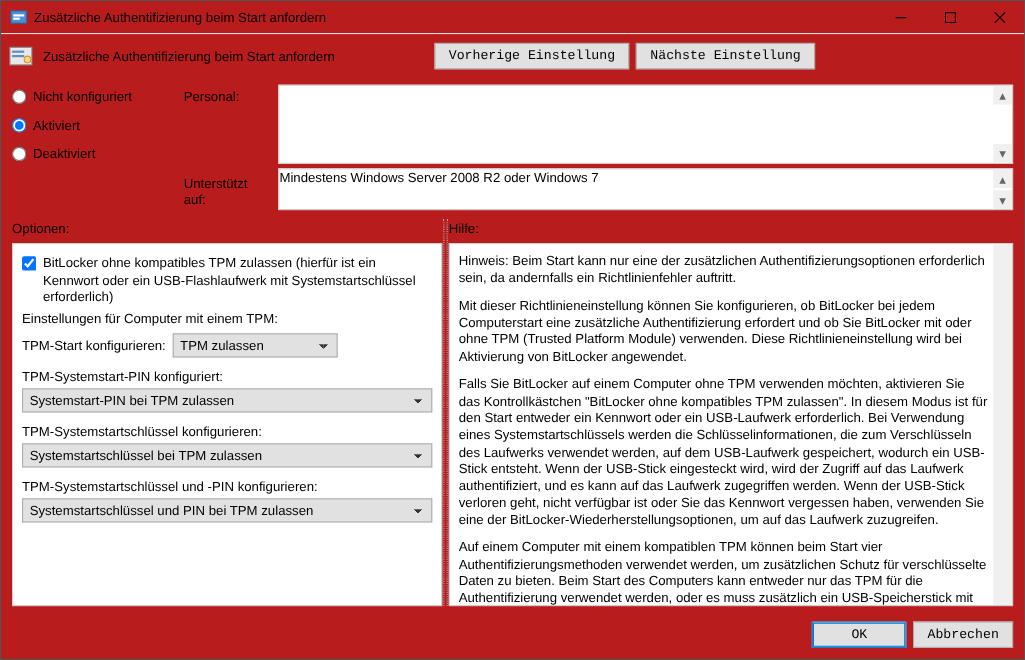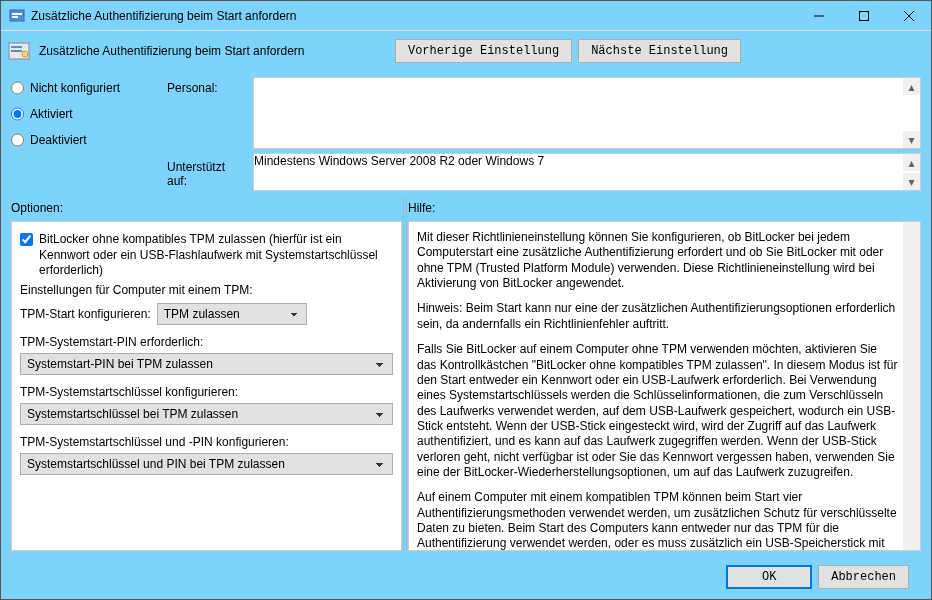--- a/index.html
+++ b/index.html
@@ -1,17 +1,17 @@
 <!DOCTYPE html>
 <html><head>
 <meta charset="utf-8">
 <style>
   * { box-sizing: border-box; }
   html, body { margin:0; padding:0; font-family: "Segoe UI", Tahoma, sans-serif; font-size:12px; color:#000; background:#fff; }
-  .window { width:932px; height:600px; border:1px solid #555; display:flex; flex-direction:column; background:#7dd3fc; }
+  .window { width:932px; height:600px; border:1px solid #555; display:flex; flex-direction:column; background:#b91c1c; }
   .titlebar { height:30px; display:flex; align-items:center; border-bottom:1px solid #ddd; }
   .titlebar .appicon { width:16px; height:16px; margin:0 6px 0 8px; display:inline-flex; align-items:center; justify-content:center; }
   .titlebar .title { flex:1; font-size:12px; }
   .winbtns { display:flex; }
   .winbtn { width:45px; height:29px; display:flex; align-items:center; justify-content:center; }
   .header { display:flex; align-items:center; padding:8px 10px 8px 6px; gap:8px; }
   .header .icon { width:24px; height:24px; display:flex; align-items:center; justify-content:center; }
   .header .policytitle { flex:1; font-size:12px; }
   .navbtns { display:flex; gap:6px; margin-right:180px;}
   button.std { border:1px solid #adadad; background:#e1e1e1; padding:4px 12px; font-family:Liberation Mono, monospace; font-size:12px; min-width:80px; }
@@ -36,21 +36,21 @@
   .panebody.right .scrollbar { position:absolute; right:0; top:0; bottom:0; width:17px; background:#f0f0f0;}
   .panebody.right p{margin:0 0 10px 0;}
   .chk { display:flex; align-items:flex-start; gap:6px; }
   .chk input{margin:1px 0 0 0;}
   .chk .lbl { line-height:1.3; }
   .group-title{margin:4px 0 6px 0;}
   .row { display:flex; align-items:center; gap:6px; margin:4px 0;}
   select.combo { font-family:inherit; font-size:12px; border:1px solid #adadad; background:#e1e1e1; padding:2px 18px 2px 6px; height:22px; appearance:none; -webkit-appearance:none; background-image: linear-gradient(45deg, transparent 50%, #333 50%), linear-gradient(135deg, #333 50%, transparent 50%); background-position: calc(100% - 12px) 9px, calc(100% - 8px) 9px; background-size:4px 4px,4px 4px; background-repeat:no-repeat;}
   select.combo.wide{width:100%; display:block;}
   .opt-label{margin:10px 0 4px 0;}
-  .footer { display:flex; justify-content:flex-end; gap:6px; padding:8px 22px 10px 10px;}
+  .footer { display:flex; justify-content:flex-end; gap:6px; padding:8px 10px 10px 10px;}
 </style>
 </head>
 <body>
 
 <div class="window">
 
   <div class="titlebar">
     <span class="appicon">
       <svg width="16" height="16" viewBox="0 0 16 16">
           <rect x="1" y="2" width="14" height="11" fill="#4a90d9" stroke="#2a6bb0"></rect>
@@ -133,21 +133,21 @@
         </div>
         <div class="group-title">Einstellungen für Computer mit einem TPM:</div>
 
         <div class="row">
           <span>TPM-Start konfigurieren:</span>
           <select class="combo" style="width:150px;">
             <option>TPM zulassen</option>
           </select>
         </div>
 
-        <div class="opt-label">TPM-Systemstart-PIN erforderlich:</div>
+        <div class="opt-label">TPM-Systemstart-PIN konfiguriert:</div>
         <select class="combo wide">
           <option>Systemstart-PIN bei TPM zulassen</option>
         </select>
 
         <div class="opt-label">TPM-Systemstartschlüssel konfigurieren:</div>
         <select class="combo wide">
           <option>Systemstartschlüssel bei TPM zulassen</option>
         </select>
 
         <div class="opt-label">TPM-Systemstartschlüssel und -PIN konfigurieren:</div>
@@ -155,22 +155,22 @@
           <option>Systemstartschlüssel und PIN bei TPM zulassen</option>
         </select>
       </div>
     </div>
 
     <div class="splitter"></div>
 
     <div class="pane right">
       <div class="panehdr">Hilfe:</div>
       <div class="panebody right">
+        <p>Hinweis: Beim Start kann nur eine der zusätzlichen Authentifizierungsoptionen erforderlich sein, da andernfalls ein Richtlinienfehler auftritt.</p>
         <p>Mit dieser Richtlinieneinstellung können Sie konfigurieren, ob BitLocker bei jedem Computerstart eine zusätzliche Authentifizierung erfordert und ob Sie BitLocker mit oder ohne TPM (Trusted Platform Module) verwenden. Diese Richtlinieneinstellung wird bei Aktivierung von BitLocker angewendet.</p>
-        <p>Hinweis: Beim Start kann nur eine der zusätzlichen Authentifizierungsoptionen erforderlich sein, da andernfalls ein Richtlinienfehler auftritt.</p>
         <p>Falls Sie BitLocker auf einem Computer ohne TPM verwenden möchten, aktivieren Sie das Kontrollkästchen "BitLocker ohne kompatibles TPM zulassen". In diesem Modus ist für den Start entweder ein Kennwort oder ein USB-Laufwerk erforderlich. Bei Verwendung eines Systemstartschlüssels werden die Schlüsselinformationen, die zum Verschlüsseln des Laufwerks verwendet werden, auf dem USB-Laufwerk gespeichert, wodurch ein USB-Stick entsteht. Wenn der USB-Stick eingesteckt wird, wird der Zugriff auf das Laufwerk authentifiziert, und es kann auf das Laufwerk zugegriffen werden. Wenn der USB-Stick verloren geht, nicht verfügbar ist oder Sie das Kennwort vergessen haben, verwenden Sie eine der BitLocker-Wiederherstellungsoptionen, um auf das Laufwerk zuzugreifen.</p>
         <p>Auf einem Computer mit einem kompatiblen TPM können beim Start vier Authentifizierungsmethoden verwendet werden, um zusätzlichen Schutz für verschlüsselte Daten zu bieten. Beim Start des Computers kann entweder nur das TPM für die Authentifizierung verwendet werden, oder es muss zusätzlich ein USB-Speicherstick mit einem Systemstartschlüssel eingesteckt werden und/oder eine 6- bis 20-stellige PIN (Personal Identification Number) eingegeben werden.</p>
         <div class="scrollbar"></div>
       </div>
     </div>
   </div>
 
   <div class="footer">
     <button class="std default" style="min-width:86px;">OK</button>
     <button class="std" style="min-width:86px;">Abbrechen</button>

